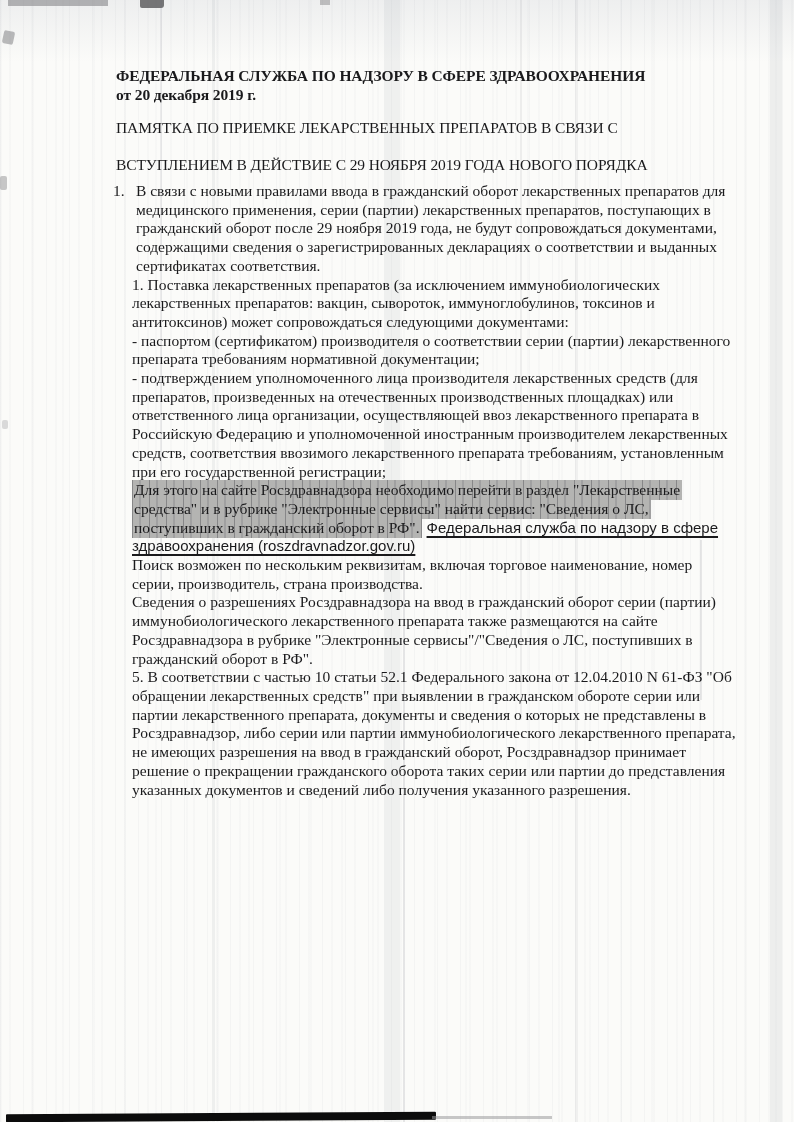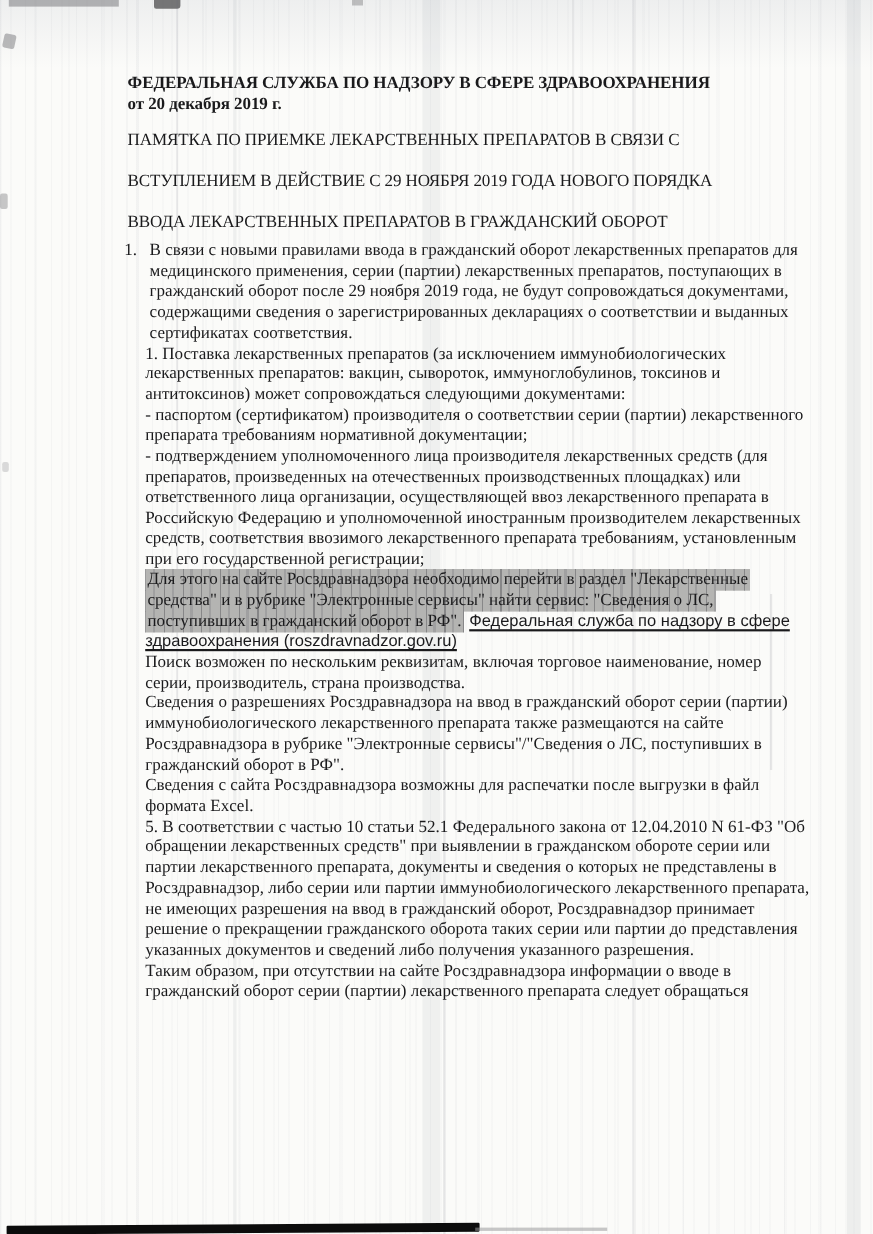--- a/index.html
+++ b/index.html
@@ -98,34 +98,31 @@
   <div class="streak s8"></div>
   <div class="artifact bottom-bar"></div>
   <div class="artifact bottom-bar-tail"></div>
 
   <div class="doc">
     <p class="h-org">ФЕДЕРАЛЬНАЯ СЛУЖБА ПО НАДЗОРУ В СФЕРЕ ЗДРАВООХРАНЕНИЯ</p>
     <p class="h-date">от 20 декабря 2019 г.</p>
 
     <p class="title-line first">ПАМЯТКА ПО ПРИЕМКЕ ЛЕКАРСТВЕННЫХ ПРЕПАРАТОВ В СВЯЗИ С</p>
     <p class="title-line">ВСТУПЛЕНИЕМ В ДЕЙСТВИЕ С 29 НОЯБРЯ 2019 ГОДА НОВОГО ПОРЯДКА</p>
-    <p class="title-line">ВВОДА ЛЕКАРСТВЕННЫХ ПРЕПАРАТОВ В ГРАЖДАНСКИЙ ОБОРОТ</p>
 
     <div class="body-col">
       <p class="para item1">
         <span class="num">1.</span>
         <span>В связи с новыми правилами ввода в гражданский оборот лекарственных препаратов для медицинского применения, серии (партии) лекарственных препаратов, поступающих в гражданский оборот после 29 ноября 2019 года, не будут сопровождаться документами, содержащими сведения о зарегистрированных декларациях о соответствии и выданных сертификатах соответствия.</span>
       </p>
       <p class="para">1. Поставка лекарственных препаратов (за исключением иммунобиологических лекарственных препаратов: вакцин, сывороток, иммуноглобулинов, токсинов и антитоксинов) может сопровождаться следующими документами:</p>
       <p class="para">- паспортом (сертификатом) производителя о соответствии серии (партии) лекарственного препарата требованиям нормативной документации;</p>
       <p class="para">- подтверждением уполномоченного лица производителя лекарственных средств (для препаратов, произведенных на отечественных производственных площадках) или ответственного лица организации, осуществляющей ввоз лекарственного препарата в Российскую Федерацию и уполномоченной иностранным производителем лекарственных средств, соответствия ввозимого лекарственного препарата требованиям, установленным при его государственной регистрации;</p>
       <p class="para">
         <span class="hl">Для этого на сайте Росздравнадзора необходимо перейти в раздел "Лекарственные средства" и в рубрике "Электронные сервисы" найти сервис: "Сведения о ЛС, поступивших в гражданский оборот в РФ".</span><a class="doc-link">Федеральная служба по надзору в сфере здравоохранения (roszdravnadzor.gov.ru)</a>
       </p>
       <p class="para">Поиск возможен по нескольким реквизитам, включая торговое наименование, номер серии, производитель, страна производства.</p>
       <p class="para">Сведения о разрешениях Росздравнадзора на ввод в гражданский оборот серии (партии) иммунобиологического лекарственного препарата также размещаются на сайте Росздравнадзора в рубрике "Электронные сервисы"/"Сведения о ЛС, поступивших в гражданский оборот в РФ".</p>
-      <p class="para">Сведения с сайта Росздравнадзора возможны для распечатки после выгрузки в файл формата Excel.</p>
       <p class="para">5. В соответствии с частью 10 статьи 52.1 Федерального закона от 12.04.2010 N 61-ФЗ "Об обращении лекарственных средств" при выявлении в гражданском обороте серии или партии лекарственного препарата, документы и сведения о которых не представлены в Росздравнадзор, либо серии или партии иммунобиологического лекарственного препарата, не имеющих разрешения на ввод в гражданский оборот, Росздравнадзор принимает решение о прекращении гражданского оборота таких серии или партии до представления указанных документов и сведений либо получения указанного разрешения.</p>
-      <p class="para">Таким образом, при отсутствии на сайте Росздравнадзора информации о вводе в гражданский оборот серии (партии) лекарственного препарата следует обращаться</p>
     </div>
   </div>
 
 </div>
 
 </body></html>

